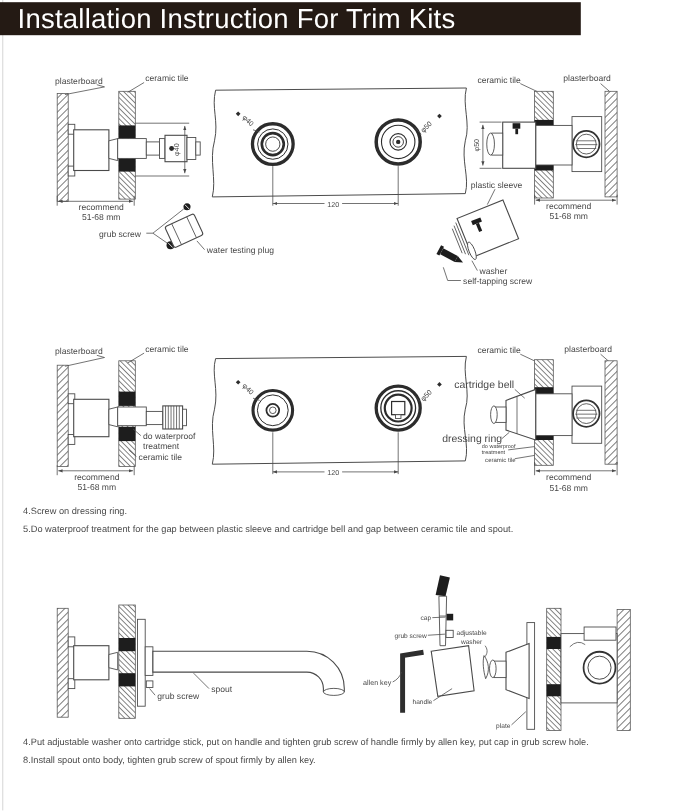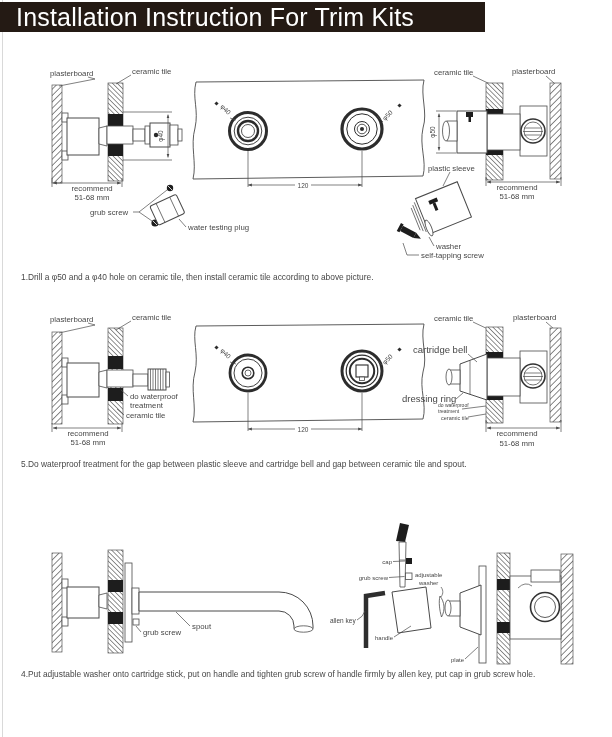--- a/index.html
+++ b/index.html
@@ -1,20 +1,20 @@
 <!DOCTYPE html>
 <html><head>
 <meta charset="utf-8">
 <style>
   *{margin:0;padding:0;box-sizing:border-box}
   html,body{background:#fff}
   body{width:612px;height:737px;position:relative;font-family:"Liberation Sans",sans-serif}
   .page{position:absolute;inset:0;background:#fff;overflow:hidden}
   .edge{position:absolute;left:2px;top:0;bottom:0;width:1px;background:#d9d9d9}
-  .header{position:absolute;top:2px;left:0;width:485px;height:30px;background:#241a14;color:#fff;
+  .header{position:absolute;top:2px;left:0;width:528px;height:30px;background:#241a14;color:#fff;
           font-size:25px;line-height:30px;padding-left:16px;letter-spacing:.2px;white-space:nowrap}
   .diagram{position:absolute;left:0}
   #d1{top:58px}
   #d2{top:306px}
   #d3{top:516px}
   .inst{position:absolute;left:21px;right:6px;color:#474747;font-size:8.4px}
   .inst p{margin:0 0 5px 0;line-height:10px}
   #i2 p,#i3 p{margin-bottom:7px}
   #i1{top:272px}
   #i2{top:459px}
@@ -179,21 +179,20 @@
         <rect x="397" y="171" width="3" height="9" class="dk"></rect>
       </g>
       <text x="436" y="191" class="t8">washer</text>
       <line x1="434" y1="188" x2="429" y2="179" class="ln"></line>
       <text x="421" y="200" class="t8">self-tapping screw</text>
       <polyline points="419,197 407,197 403,185" class="ln"></polyline>
     </g>
   </svg>
 
   <div class="inst" id="i1">
-    <p>1.Drill a φ50 and a φ40 hole on ceramic tile, then install ceramic tile according to above picture.</p>
   </div>
 
   <svg id="d2" class="diagram" width="612" height="148" viewBox="0 0 612 148">
     <g>
       <rect x="52" y="26" width="10" height="92" fill="url(#hA)" stroke="#555" stroke-width=".7"></rect>
       <rect x="108" y="22" width="15" height="96" fill="url(#hB)" stroke="#555" stroke-width=".7"></rect>
       <rect x="108" y="50" width="15" height="13" class="dk"></rect>
       <rect x="108" y="82" width="15" height="13" class="dk"></rect>
       <rect x="62" y="52" width="6" height="9" class="sh2"></rect>
       <rect x="62" y="89" width="6" height="9" class="sh2"></rect>
@@ -282,20 +281,21 @@
       <line x1="468" y1="111" x2="486" y2="108" class="ln"></line>
       <line x1="486" y1="114" x2="486" y2="126" class="ln"></line>
       <line x1="561" y1="114" x2="561" y2="126" class="ln"></line>
       <line x1="487" y1="122" x2="560" y2="122" class="dim" marker-start="url(#ar)" marker-end="url(#ar)"></line>
       <text x="517" y="130" class="t8" text-anchor="middle">recommend</text>
       <text x="517" y="140" class="t8" text-anchor="middle">51-68 mm</text>
     </g>
   </svg>
 
   <div class="inst" id="i2">
+    <p>4.Screw on dressing ring.</p>
     <p>5.Do waterproof treatment for the gap between plastic sleeve and cartridge bell and gap between ceramic tile and spout.</p>
   </div>
 
   <svg id="d3" class="diagram" width="612" height="150" viewBox="0 0 612 150">
     <g>
       <rect x="52" y="37" width="10" height="99" fill="url(#hA)" stroke="#555" stroke-width=".7"></rect>
       <rect x="108" y="34" width="15" height="103" fill="url(#hB)" stroke="#555" stroke-width=".7"></rect>
       <rect x="108" y="64" width="15" height="12" class="dk"></rect>
       <rect x="108" y="96" width="15" height="12" class="dk"></rect>
       <rect x="62" y="63" width="6" height="9" class="sh2"></rect>
@@ -349,14 +349,15 @@
       <polygon points="460,77 481,69 481,119 460,111" class="sh"></polygon>
       <rect x="449" y="85" width="11" height="15" class="sh2"></rect>
       <ellipse cx="448" cy="92" rx="3" ry="8" class="sh2"></ellipse>
       <text x="464" y="146" class="t6" text-anchor="end">plate</text>
       <line x1="465" y1="143" x2="478" y2="131" class="ln"></line>
     </g>
   </svg>
 
   <div class="inst" id="i3">
     <p>4.Put adjustable washer onto cartridge stick, put on handle and tighten grub screw of handle firmly by allen key, put cap in grub screw hole.</p>
+    <p>8.Install spout onto body, tighten grub screw of spout firmly by allen key.</p>
   </div>
 </div>
 
 </body></html>

